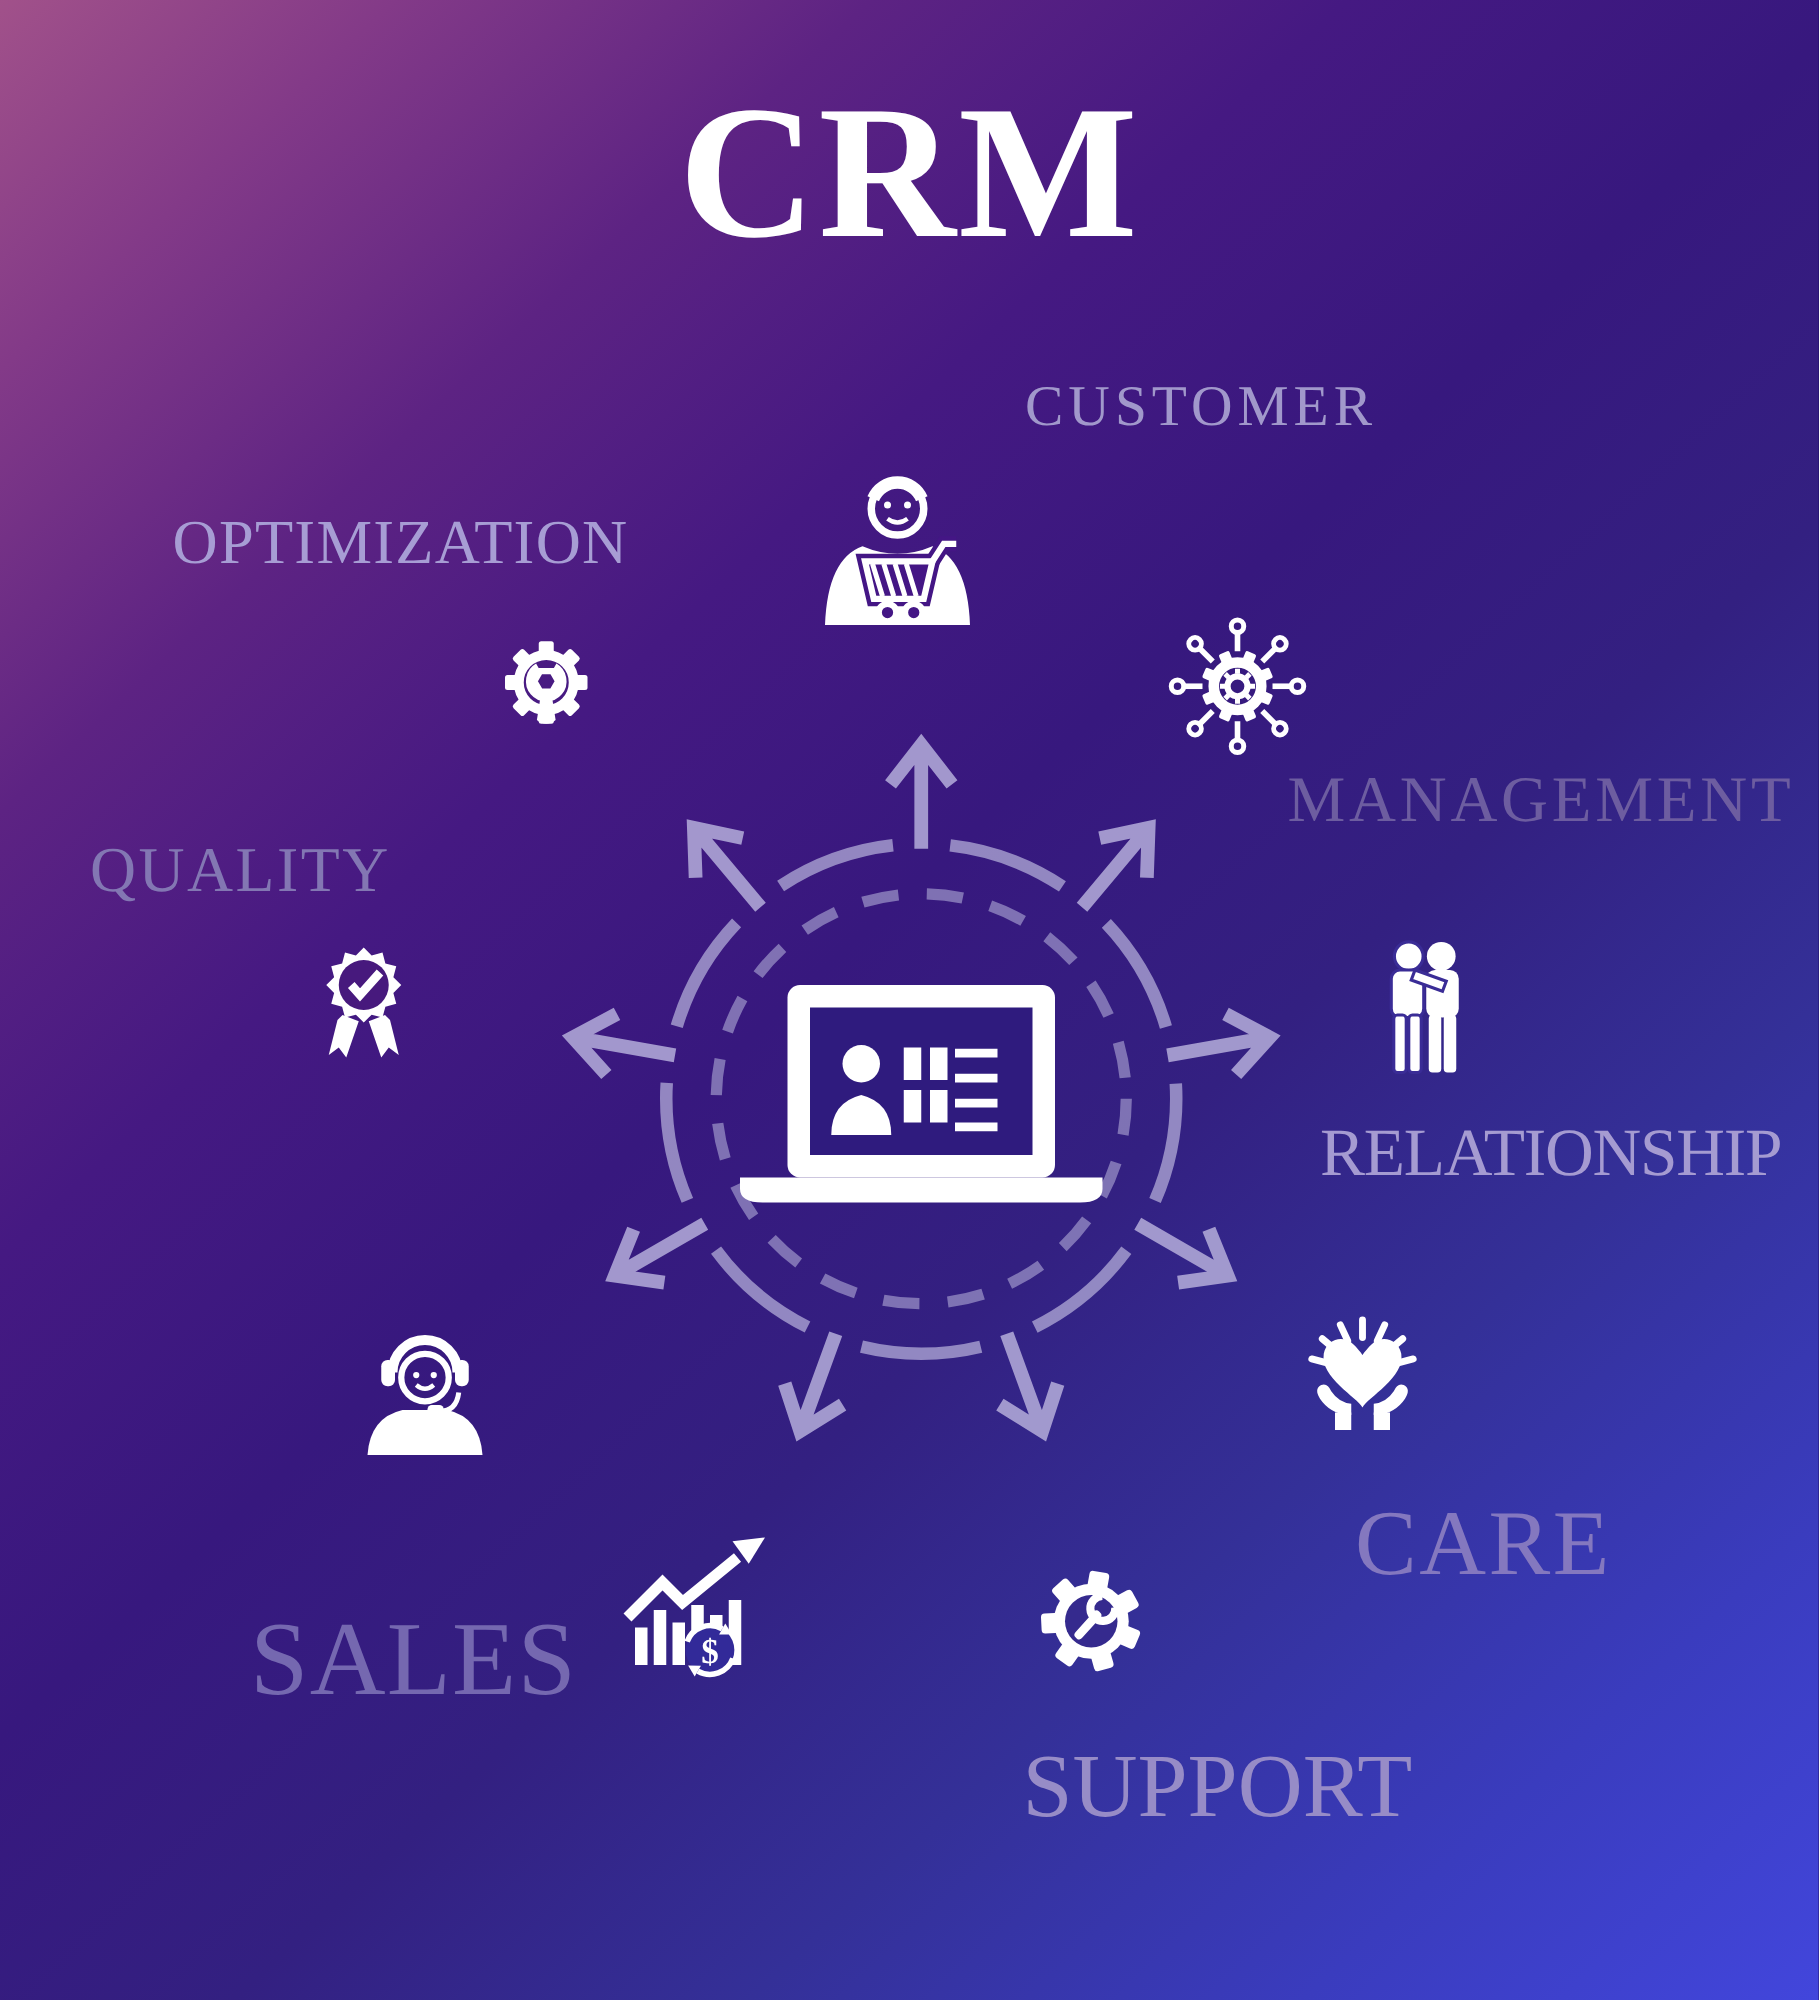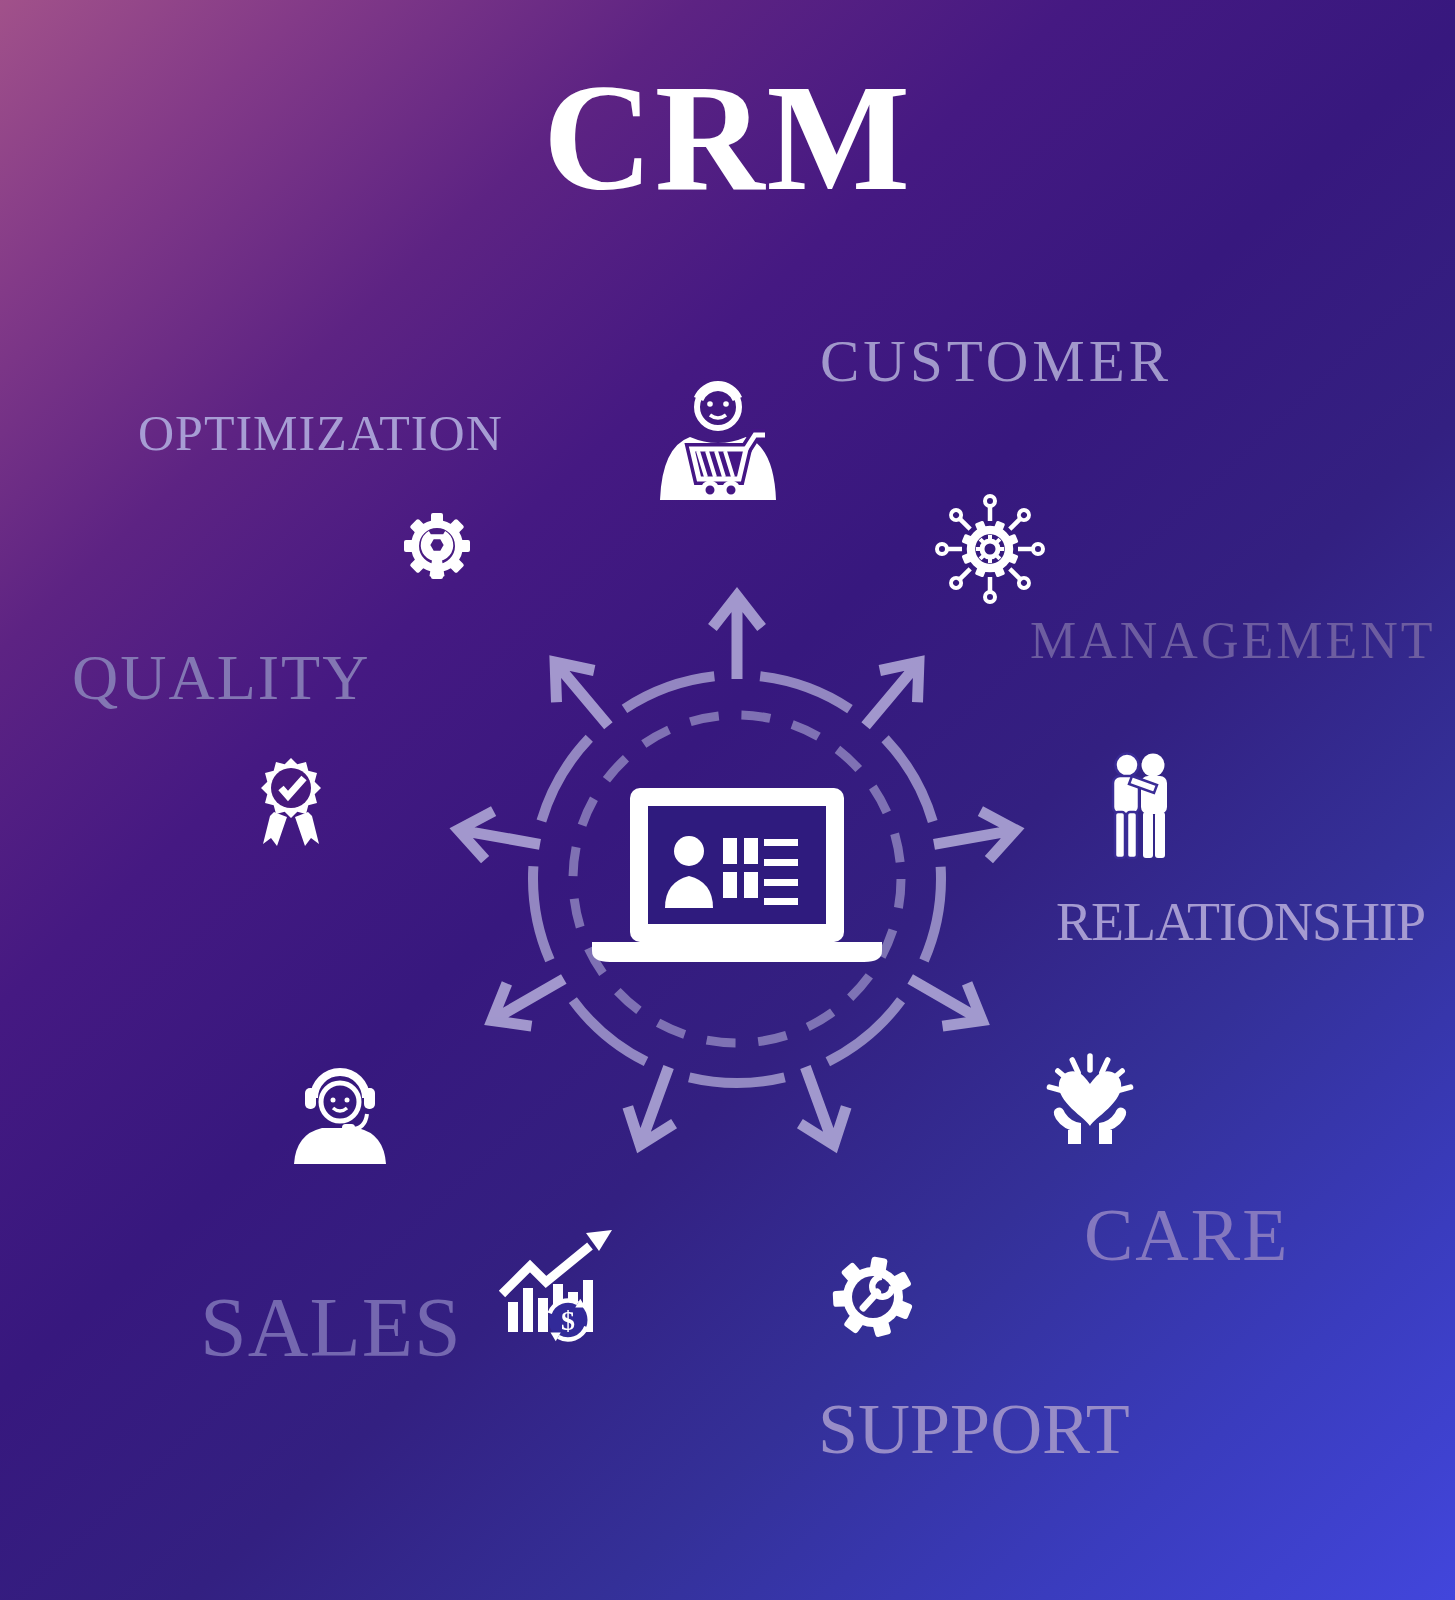--- a/index.html
+++ b/index.html
@@ -10,24 +10,24 @@
       #37187e 47%, #332081 60%, #343098 73%, #3a3cbe 87%, #4246dc 100%);
     font-family:Liberation Serif, serif;
   }
   .title{
     position:absolute;left:50%;top:62px;transform:translateX(-50%);
     font-size:152px;font-weight:700;color:#ffffff;line-height:1;letter-spacing:2px;
   }
   .label{
     position:absolute;line-height:1;white-space:nowrap;font-weight:400;
   }
-  .l-customer{left:820px;top:332px;font-size:59px;letter-spacing:4px;color:#a198cb;}
+  .l-customer{left:820px;top:302px;font-size:46px;letter-spacing:4px;color:#a198cb;}
   .l-optimization{left:138px;top:408px;font-size:50px;letter-spacing:1px;color:#a79dd4;}
   .l-management{left:1030px;top:615px;font-size:52px;letter-spacing:3px;color:#6d5da0;}
-  .l-quality{left:72px;top:646px;font-size:64px;letter-spacing:2px;color:#8377b3;}
+  .l-quality{left:72px;top:672px;font-size:51px;letter-spacing:2px;color:#8377b3;}
   .l-relationship{left:1056px;top:895px;font-size:54px;letter-spacing:-1px;color:#a59bd1;}
   .l-support{left:116px;top:937px;font-size:66px;letter-spacing:0px;color:#a8a0d6;}
   .l-care{left:1084px;top:1198px;font-size:74px;letter-spacing:2px;color:#8478bf;}
   .l-sales{left:200px;top:1286px;font-size:84px;letter-spacing:1px;color:#7568b0;text-align:center;}
   .l-service{left:818px;top:1393px;font-size:72px;letter-spacing:0px;color:#978cc7;}
   svg.scene{position:absolute;left:0;top:0;}
 </style>
 </head>
 <body>
 

